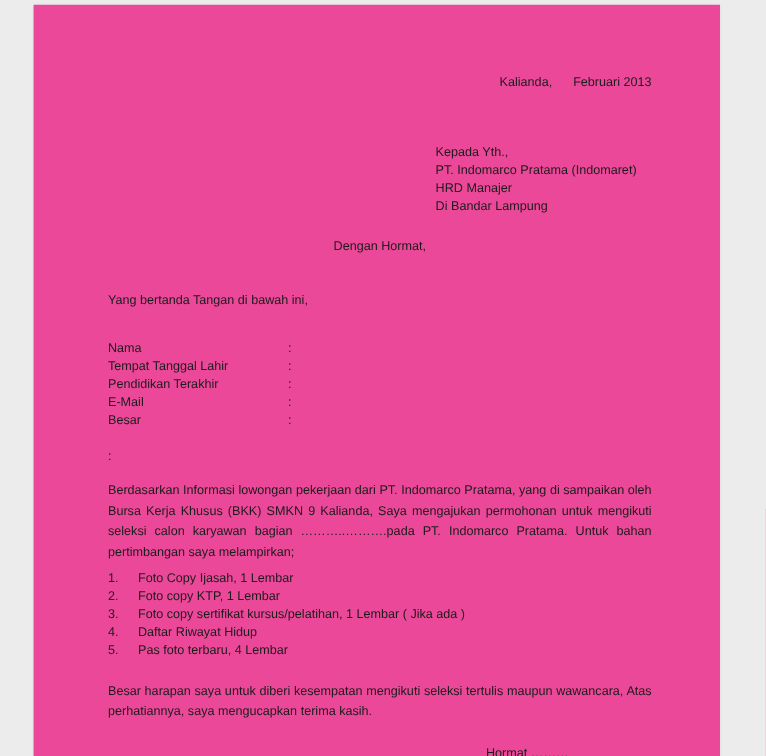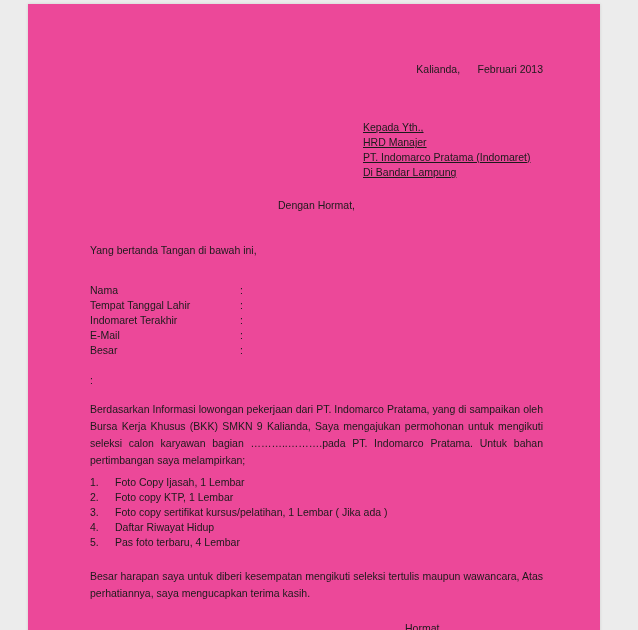--- a/index.html
+++ b/index.html
@@ -29,21 +29,21 @@
   .date-line {
     margin-top: 58px;
     text-align: right;
     white-space: pre;
     line-height: 15px;
   }
   .recipient-block {
     margin-top: 43px;
     margin-left: 273px;
   }
-  .line { line-height: 15px; text-decoration: underline; }
+  .line { line-height: 15px; }
   .salutation { margin-top: 18px; line-height: 15px; text-align: center; }
   .intro { margin-top: 30px; line-height: 15px; }
   .fields { margin-top: 25px; }
   .field-row { display: flex; line-height: 15px; }
   .field-label { width: 150px; }
   .field-colon { width: 10px; }
   .spacer-row { height: 15px; }
   .para {
     margin-top: 13px;
     text-align: justify;
@@ -70,40 +70,40 @@
 </head>
 <body>
 
 <div class="page">
   <div class="content">
 
     <div class="date-line">Kalianda,      Februari 2013</div>
 
     <div class="recipient-block">
       <div class="line">Kepada Yth.,</div>
+      <div class="line">PT. Indomarco Pratama (Indomaret)</div>
       <div class="line">HRD Manajer</div>
-      <div class="line">PT. Indomarco Pratama (Indomaret)</div>
       <div class="line">Di Bandar Lampung</div>
     </div>
 
     <div class="salutation">Dengan Hormat,</div>
 
     <div class="intro">Yang bertanda Tangan di bawah ini,</div>
 
     <div class="fields">
       <div class="field-row">
         <span class="field-label">Nama</span>
         <span class="field-colon">:</span>
       </div>
       <div class="field-row">
         <span class="field-label">Tempat Tanggal Lahir</span>
         <span class="field-colon">:</span>
       </div>
       <div class="field-row">
-        <span class="field-label">Indomaret Terakhir</span>
+        <span class="field-label">Pendidikan Terakhir</span>
         <span class="field-colon">:</span>
       </div>
       <div class="field-row">
         <span class="field-label">E-Mail</span>
         <span class="field-colon">:</span>
       </div>
       <div class="field-row">
         <span class="field-label">Besar</span>
         <span class="field-colon">:</span>
       </div>

